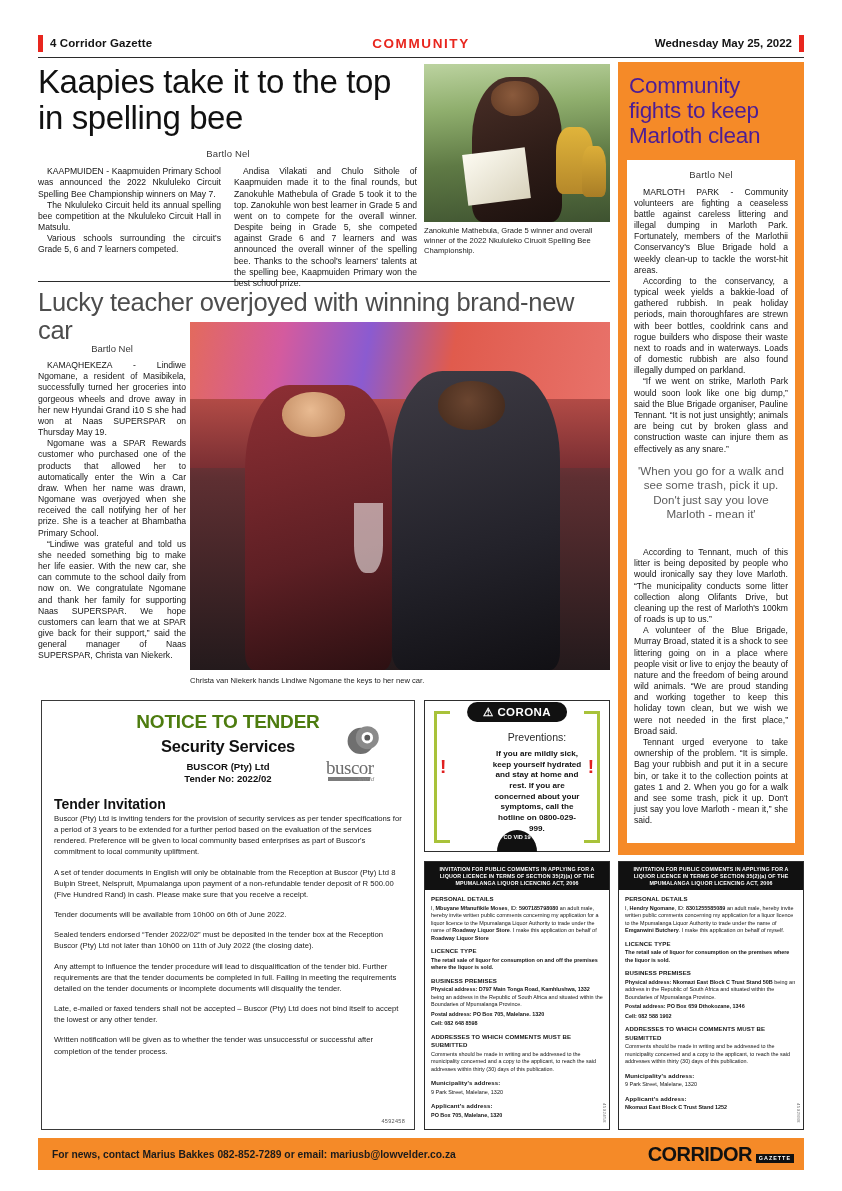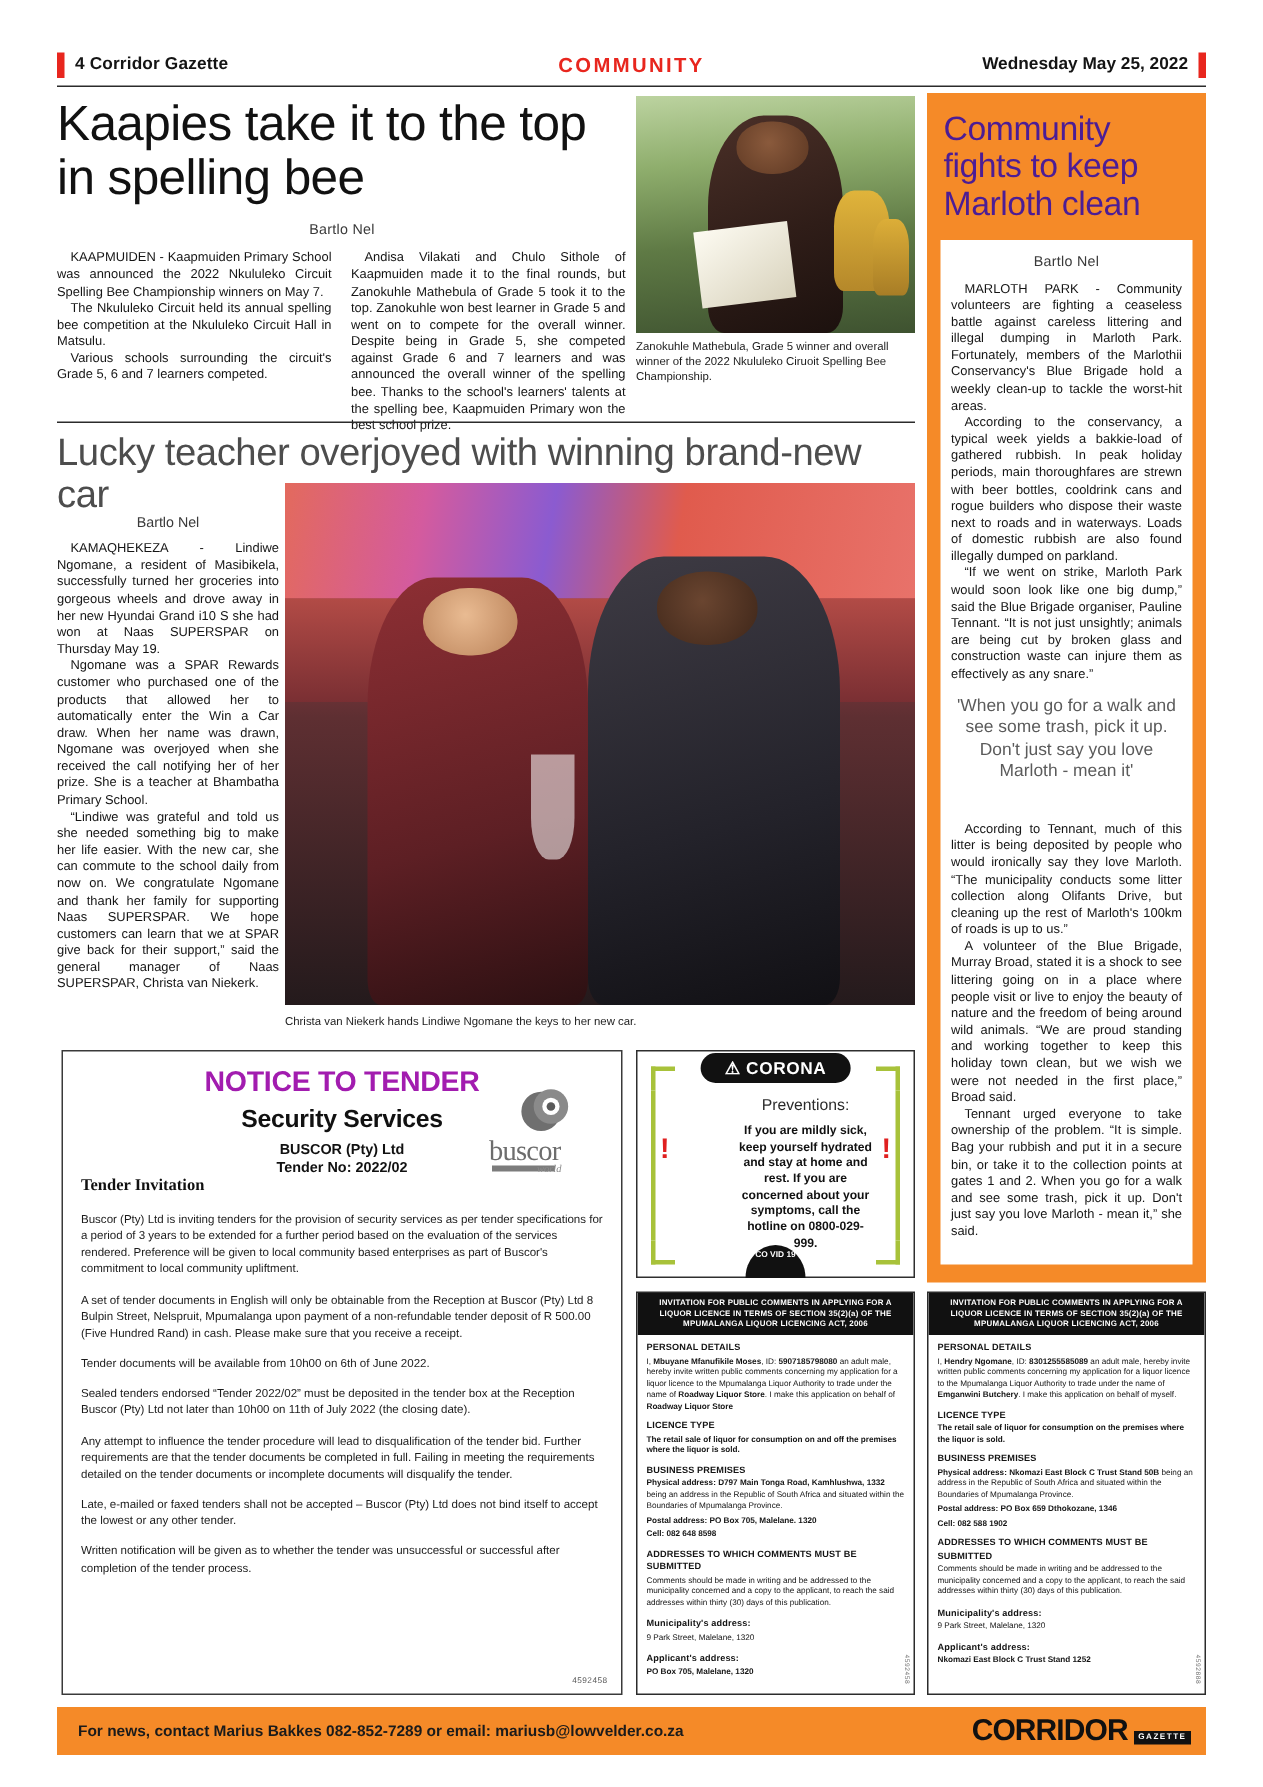--- a/index.html
+++ b/index.html
@@ -77,26 +77,26 @@
   .s2-byline { font-size:9.5px; color:#3a3a3a; margin-top:13px; margin-bottom:6px; text-align:center; width:148px;}
   .s2-col { position:absolute; left:38px; top:330px; width:148px; }
   .photo2 { position:absolute; left:190px; top:322px; width:420px; height:348px; overflow:hidden; background:#3b2f2c;}
   .cap2 { position:absolute; left:190px; top:676px; width:420px; }
 
   
   .tenderbox {
     position:absolute; left:41px; top:700px; width:374px; height:430px;
     border:1px solid #3a3a3a; background:#fff; padding:10px 12px;
   }
-  .t-title { font-size:19px; font-weight:bold; text-align:center; color:#a21caf; letter-spacing:-0.2px;}
+  .t-title { font-size:19px; font-weight:bold; text-align:center; color:#4d7c0f; letter-spacing:-0.2px;}
   .t-sub   { font-size:16.5px; font-weight:bold; text-align:center; color:#111; margin-top:4px; letter-spacing:-0.2px;}
   .t-co    { font-size:9.6px; font-weight:bold; text-align:center; color:#111; margin-top:5px;}
   .t-no    { font-size:9.6px; font-weight:bold; text-align:center; color:#111; margin-top:1px;}
-  .t-inv   { font-size:11px; font-weight:bold; color:#111; font-family:Liberation Serif, serif;}
-  .t-body  { font-size:7.7px; line-height:1.45; color:#1b1b1b; margin-top:11px; }
+  .t-inv   { font-size:14px; font-weight:bold; color:#111; margin-top:12px;}
+  .t-body  { font-size:7.7px; line-height:1.45; color:#1b1b1b; margin-top:1px; }
   .t-body p { margin-bottom:9px; }
   .t-ref { position:absolute; right:9px; bottom:5px; font-size:5.5px; color:#555; letter-spacing:.3px;}
   .buscor-logo { position:absolute; right:14px; top:12px; width:72px; height:80px; }
   .bl-word { font-family:"Liberation Serif", serif; font-size:19px; color:#6d6d6d; letter-spacing:-0.5px;
              position:absolute; left:-2px; top:44px;}
   .bl-sub { position:absolute; left:30px; top:62px; font-family:"Liberation Serif", serif;
             font-size:7px; font-style:italic; color:#8d8d8d; }
   .bl-under { position:absolute; left:0px; top:64px; width:42px; height:4px; background:#7c7c7c;}
 
   

